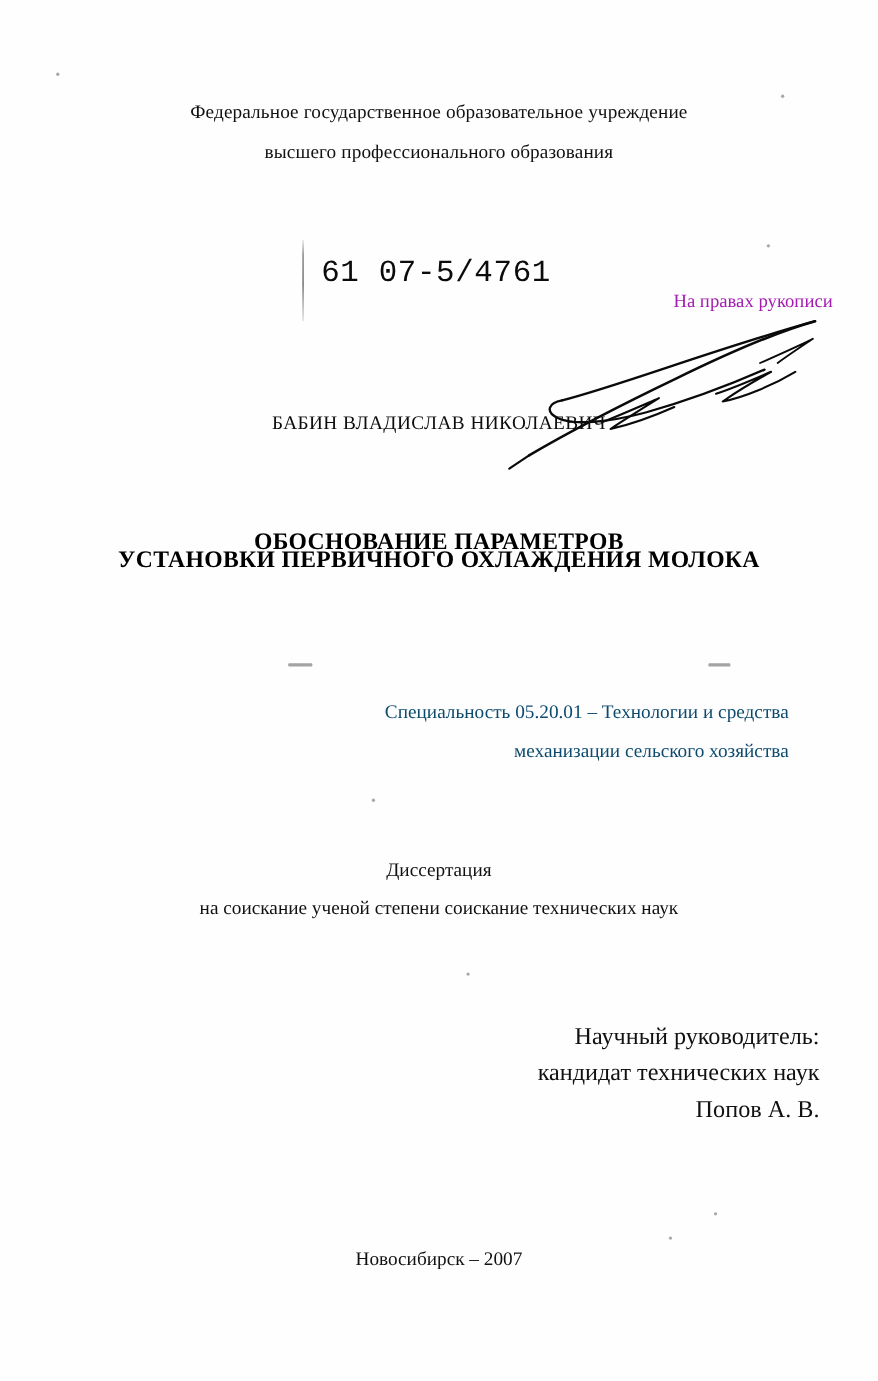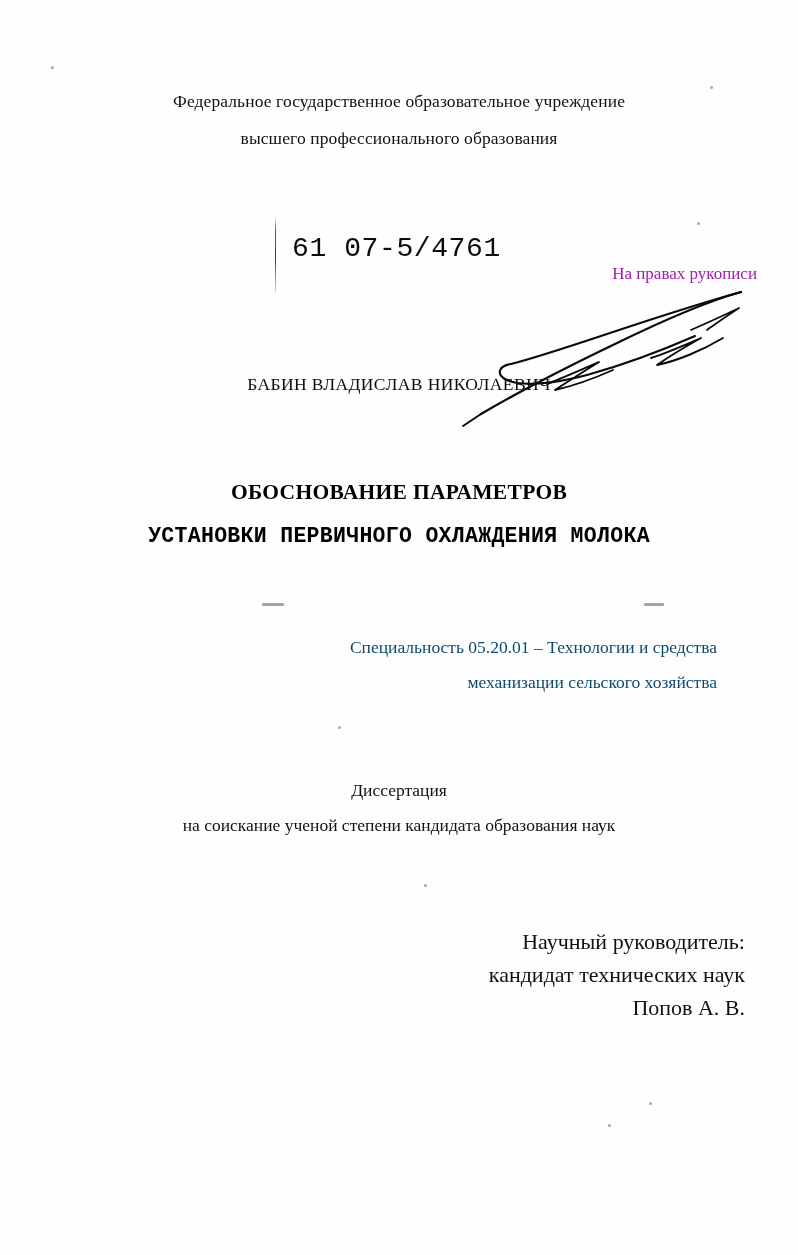--- a/index.html
+++ b/index.html
@@ -92,21 +92,21 @@
   .doc-title {
     left: 0;
     width: 798px;
     text-align: center;
     font-weight: bold;
     font-size: 21.5px;
     letter-spacing: 0.3px;
     color: #000;
   }
   .title-l1 { top: 480px; }
-  .title-l2 { top: 524px; font-family: Liberation Mono, monospace; }
+  .title-l2 { top: 496px; }
 
   
   .smudge {
     background: rgba(90,90,90,0.55);
     border-radius: 1px;
   }
   .speck {
     background: rgba(110,110,110,0.6);
     border-radius: 50%;
   }
@@ -204,20 +204,21 @@
   <div class="abs speck" style="left:697px; top:222px; width:3px; height:3px;"></div>
   <div class="abs speck" style="left:338px; top:726px; width:3px; height:3px;"></div>
   <div class="abs speck" style="left:424px; top:884px; width:3px; height:3px;"></div>
   <div class="abs speck" style="left:649px; top:1102px; width:3px; height:3px;"></div>
   <div class="abs speck" style="left:608px; top:1124px; width:3px; height:3px;"></div>
 
   <div class="abs specialty spec-l1">Специальность 05.20.01 – Технологии и средства</div>
   <div class="abs specialty spec-l2">механизации сельского хозяйства</div>
 
   <div class="abs degree degree-l1">Диссертация</div>
-  <div class="abs degree degree-l2">на соискание ученой степени кандидата образования наук</div>
+  <div class="abs degree degree-l2">на соискание ученой степени соискание технических наук</div>
 
   <div class="abs advisor adv-l1">Научный руководитель:</div>
   <div class="abs advisor adv-l2">кандидат технических наук</div>
   <div class="abs advisor adv-l3">Попов А. В.</div>
 
+  <div class="abs place-year">Новосибирск – 2007</div>
 
 </div>
 
 </body></html>

